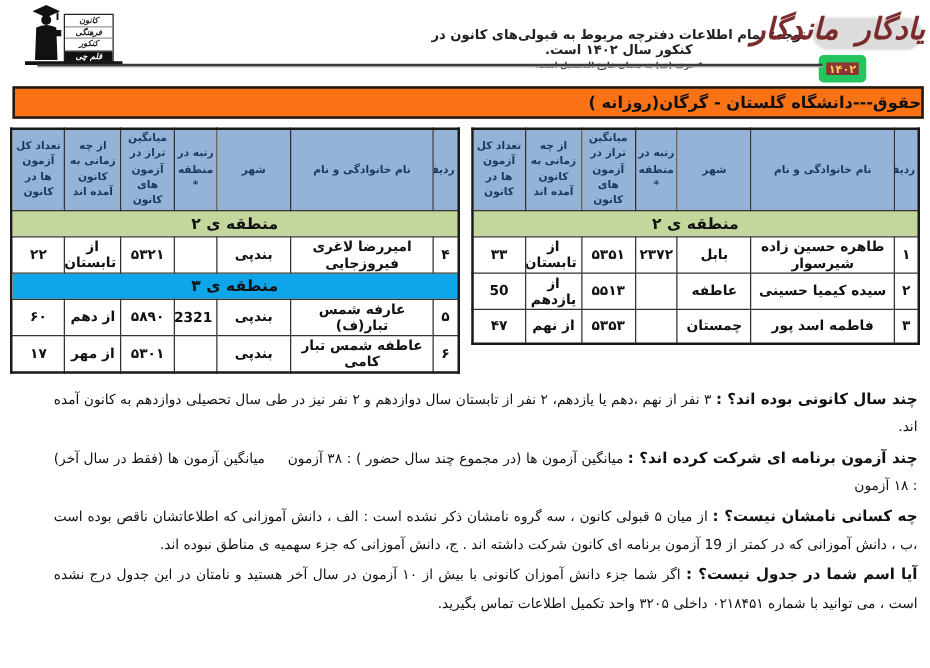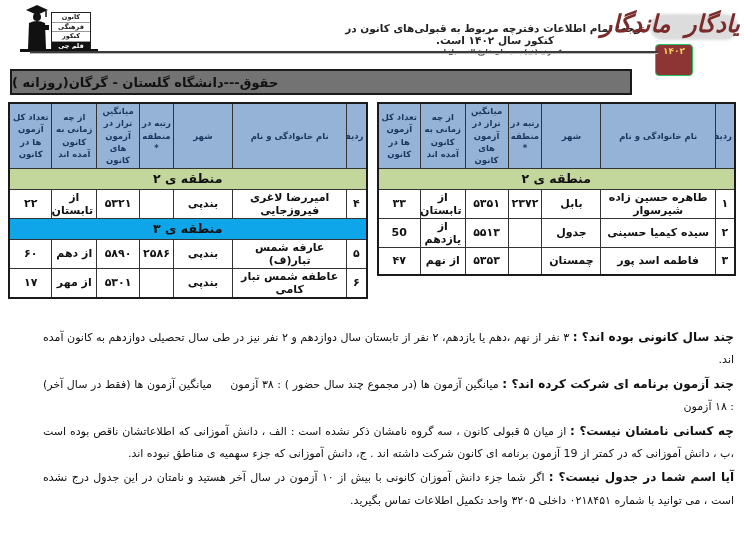--- a/index.html
+++ b/index.html
@@ -7,59 +7,59 @@
   body {
     font-family: "DejaVu Sans", sans-serif;
     background:#ffffff;
     position:relative;
     overflow:hidden;
     direction:rtl;
   }
   .page { position:absolute; inset:0; }
 
   
-  .logo { position:absolute; top:4px; left:24px; width:72px; height:46px; direction:ltr; display:flex; align-items:flex-start; }
+  .logo { position:absolute; top:4px; left:24px; width:72px; height:46px; direction:ltr; display:flex; align-items:flex-end;font-style:italic; }
   .logo-fig { flex:0 0 auto; margin-top:1px; }
   .logo-text { width:40px; border:1px solid #222; margin-left:1px; margin-top:8px; background:#fff; }
   .logo-text div { font-size:6.5px; line-height:8.5px; text-align:center; color:#222; border-bottom:1px solid #999; font-weight:bold; }
   .logo-text div:last-child { background:#111; color:#fff; border-bottom:none; }
   .logo-underline { position:absolute; top:49px; left:20px; width:78px; height:3px; background:#111; }
 
   .notice { position:absolute; top:22px; left:330px; width:330px; text-align:center; }
   .notice-title { font-size:10.5px; font-weight:bold; color:#222; }
   .notice-sub { font-size:6.5px; color:#333; margin-top:2px; font-weight:bold; }
 
   .brand-wrap { position:absolute; top:6px; left:648px; width:92px; height:40px; text-align:center; }
   .brand-bg { position:absolute; top:8px; left:2px; width:88px; height:26px; background:#dcdcdc; border-radius:13px; filter:blur(1px); }
   .brand { position:relative; font-family:Liberation Mono, monospace; font-style:italic; font-weight:bold; font-size:24px; color:#7a2b2b; line-height:40px; white-space:nowrap; }
-  .year-badge { position:absolute; top:44px; left:655px; width:38px; height:32px; background:#8d3434; border:1px solid #22c55e; border-radius:4px; color:#f2cd5c; font-size:9px; font-weight:bold; text-align:center; line-height:12px; }
+  .year-badge { position:absolute; top:44px; left:655px; width:38px; height:22px; background:#8d3434; border:6px solid #22c55e; border-radius:4px; color:#f2cd5c; font-size:9px; font-weight:bold; text-align:center; line-height:12px; }
   .header-rule { position:absolute; top:51px; left:30px; width:628px; height:2px; background:#3a3a3a; box-shadow:0 1px 0 #bbb; }
 
   
-  .title-bar { position:absolute; top:69px; left:10px; width:622px; height:26px; background:#737373; border:2px solid #1a1a1a; display:flex; align-items:center; justify-content:flex-end; }
+  .title-bar { position:absolute; top:69px; left:10px; width:729px; height:26px; background:#f97316; border:2px solid #1a1a1a; display:flex; align-items:center; justify-content:flex-start; }
   .title-bar span { font-size:13px; font-weight:bold; color:#111; }
 
   
   .tables { position:absolute; top:102px; right:8px; left:8px; display:flex; gap:9px; direction:rtl; align-items:flex-start; }
   table.res { width:50%; border-collapse:collapse; border:2px solid #1a1a1a; table-layout:fixed; }
   table.res th, table.res td { border:1px solid #333; overflow:hidden; }
   table.res th {
     background:#95b3d7; color:#17375e; font-size:8.5px; font-weight:bold;
     height:44px; padding:1px 2px; line-height:1.45; text-align:center;
   }
   table.res td { height:28px; font-size:11px; font-weight:bold; color:#111; text-align:center; background:#fff; padding:1px 3px; }
   td.c-name { text-align:right; padding-right:6px; font-size:10.5px; }
   tr.region td { height:21px; font-size:12.5px; font-weight:bold; text-align:center; }
   tr.region.green td { background:#c3d69b; }
   tr.region.peach td { background:#0ea5e9; }
   td.rank-green { background:#c3d69b; }
   td.rank-peach { background:#fbd5b5; }
 
   
-  .notes { position:absolute; top:326px; right:10px; left:10px; direction:rtl;margin-left:33px; }
+  .notes { position:absolute; top:308px; right:10px; left:10px; direction:rtl;margin-left:33px; }
   .notes p { font-size:11px; line-height:1.95; color:#111; text-align:justify; margin-bottom:2px; }
   .notes .lead { font-weight:bold; font-size:12px; }
 </style>
 </head>
 <body>
 
 <div class="page">
 
   <div class="logo">
     <svg class="logo-fig" width="26" height="46" viewBox="0 0 26 46" xmlns="http://www.w3.org/2000/svg">
@@ -125,21 +125,21 @@
             <td class="c-name">طاهره حسین زاده شیرسوار</td>
             <td>بابل</td>
             <td class="rank-green">۲۳۷۲</td>
             <td>۵۳۵۱</td>
             <td>از تابستان</td>
             <td>۳۳</td>
           </tr>
           <tr>
             <td>۲</td>
             <td class="c-name">سیده کیمیا حسینی</td>
-            <td>جدول</td>
+            <td>عاطفه</td>
             <td class="rank-green"></td>
             <td>۵۵۱۳</td>
             <td>از یازدهم</td>
             <td>50</td>
           </tr>
           <tr>
             <td>۳</td>
             <td class="c-name">فاطمه اسد پور</td>
             <td>چمستان</td>
             <td class="rank-green"></td>
@@ -183,21 +183,21 @@
             <td>از تابستان</td>
             <td>۲۲</td>
           </tr>
           <tr class="region peach">
             <td colspan="7">منطقه ی ۳</td>
           </tr>
           <tr>
             <td>۵</td>
             <td class="c-name">عارفه شمس تبار(ف)</td>
             <td>بندپی</td>
-            <td class="rank-peach">۲۵۸۶</td>
+            <td class="rank-peach">2321</td>
             <td>۵۸۹۰</td>
             <td>از دهم</td>
             <td>۶۰</td>
           </tr>
           <tr>
             <td>۶</td>
             <td class="c-name">عاطفه شمس تبار کامی</td>
             <td>بندپی</td>
             <td class="rank-peach"></td>
             <td>۵۳۰۱</td>

